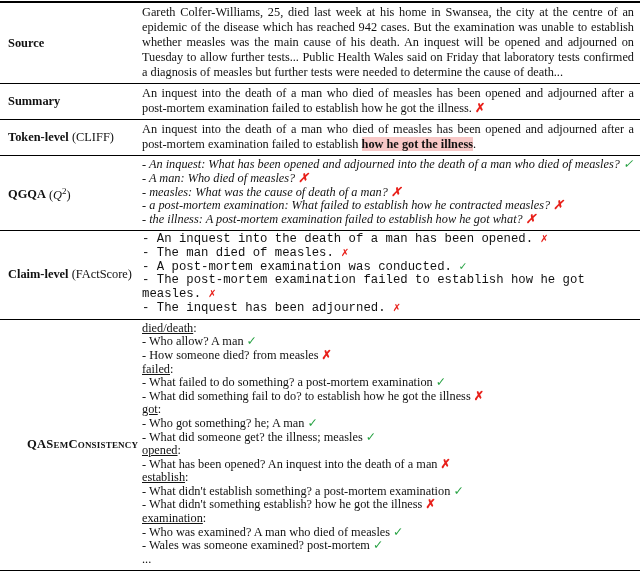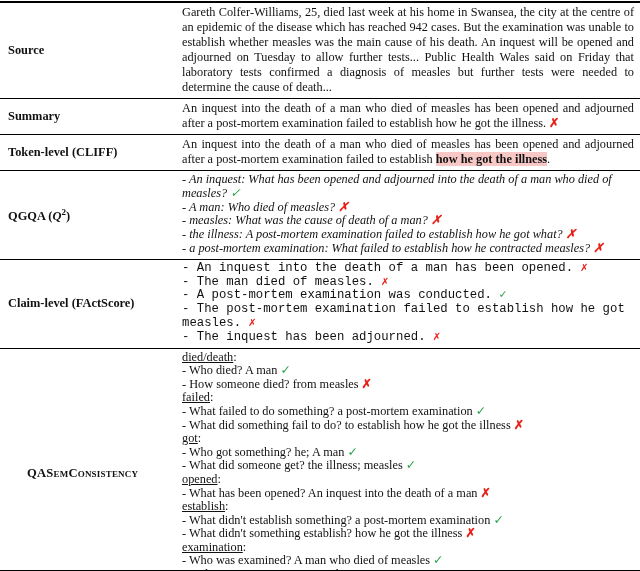--- a/index.html
+++ b/index.html
@@ -25,28 +25,27 @@
     box-sizing:border-box;
   }
   .trow:last-child{border-bottom:none;}
   .valign-middle{align-items:center;}
   .valign-top{align-items:center;}
   .label-cell{
     flex:0 0 142px; width:142px; box-sizing:border-box;
     padding-left:8px; padding-top:1px;
     font-weight:bold; font-size:12.4px; line-height:15px;
   }
-  .label-note{font-weight:bold;}
+  .label-note{font-weight:normal;}
   .label-note sup{font-size:9px;}
   .label-note .mathvar{font-style:italic;}
   .smallcaps{font-variant:small-caps; font-size:12.6px; letter-spacing:.2px;margin-left:19px;}
   .content-cell{
     flex:1 1 auto; box-sizing:border-box; padding-right:6px;
     font-size:12.3px;
-    margin-left:40px;
   }
   .row-source .content-cell,
   .row-summary .content-cell,
   .row-token-level .content-cell{line-height:15px; text-align:justify;}
   .row-qgqa .content-cell{line-height:13.8px;font-style:italic;}
   .row-claim-level .content-cell{line-height:13.8px;font-family:Liberation Mono, monospace;}
   .row-qasemconsistency .content-cell{line-height:13.6px;}
   .qa-line{white-space:normal;}
   .mark{white-space:pre;}
   .mark.check{color:var(--check);}
@@ -69,39 +68,39 @@
     <div class="trow row-token-level valign-top">
       <div class="label-cell"><span>Token-level</span><span class="label-note"> (CLIFF)</span></div>
       <div class="content-cell"><span>An inquest into the death of a man who died of measles has been opened and adjourned after a post-mortem examination failed to establish </span><span class="hl">how he got the illness</span><span>.</span></div>
     </div>
     <div class="trow row-qgqa valign-middle">
       <div class="label-cell"><span>QGQA</span><span class="label-note"> (<span class="mathvar">Q</span><sup>2</sup>)</span></div>
       <div class="content-cell">
         <div class="qa-line"><span>- An inquest: What has been opened and adjourned into the death of a man who died of measles?</span><span class="mark check"> ✓</span></div>
         <div class="qa-line"><span>- A man: Who died of measles?</span><span class="mark cross"> ✗</span></div>
         <div class="qa-line"><span>- measles: What was the cause of death of a man?</span><span class="mark cross"> ✗</span></div>
+        <div class="qa-line"><span>- a post-mortem examination: What failed to establish how he contracted measles?</span><span class="mark cross"> ✗</span></div>
         <div class="qa-line"><span>- the illness: A post-mortem examination failed to establish how he got what?</span><span class="mark cross"> ✗</span></div>
-        <div class="qa-line"><span>- a post-mortem examination: What failed to establish how he contracted measles?</span><span class="mark cross"> ✗</span></div>
       </div>
     </div>
     <div class="trow row-claim-level valign-middle">
       <div class="label-cell"><span>Claim-level</span><span class="label-note"> (FActScore)</span></div>
       <div class="content-cell">
         <div class="qa-line"><span>- An inquest into the death of a man has been opened.</span><span class="mark cross"> ✗</span></div>
         <div class="qa-line"><span>- The man died of measles.</span><span class="mark cross"> ✗</span></div>
         <div class="qa-line"><span>- A post-mortem examination was conducted.</span><span class="mark check"> ✓</span></div>
         <div class="qa-line"><span>- The post-mortem examination failed to establish how he got measles.</span><span class="mark cross"> ✗</span></div>
         <div class="qa-line"><span>- The inquest has been adjourned.</span><span class="mark cross"> ✗</span></div>
       </div>
     </div>
     <div class="trow row-qasemconsistency valign-middle">
       <div class="label-cell"><span class="smallcaps">QASemConsistency</span></div>
       <div class="content-cell">
         <div class="qa-line"><span class="predicate-word">died/death</span><span>:</span></div>
-        <div class="qa-line"><span>- Who died? A man</span><span class="mark check"> ✓</span></div>
+        <div class="qa-line"><span>- Who allow? A man</span><span class="mark check"> ✓</span></div>
         <div class="qa-line"><span>- How someone died? from measles</span><span class="mark cross"> ✗</span></div>
         <div class="qa-line"><span class="predicate-word">failed</span><span>:</span></div>
         <div class="qa-line"><span>- What failed to do something? a post-mortem examination</span><span class="mark check"> ✓</span></div>
         <div class="qa-line"><span>- What did something fail to do? to establish how he got the illness</span><span class="mark cross"> ✗</span></div>
         <div class="qa-line"><span class="predicate-word">got</span><span>:</span></div>
         <div class="qa-line"><span>- Who got something? he; A man</span><span class="mark check"> ✓</span></div>
         <div class="qa-line"><span>- What did someone get? the illness; measles</span><span class="mark check"> ✓</span></div>
         <div class="qa-line"><span class="predicate-word">opened</span><span>:</span></div>
         <div class="qa-line"><span>- What has been opened? An inquest into the death of a man</span><span class="mark cross"> ✗</span></div>
         <div class="qa-line"><span class="predicate-word">establish</span><span>:</span></div>

